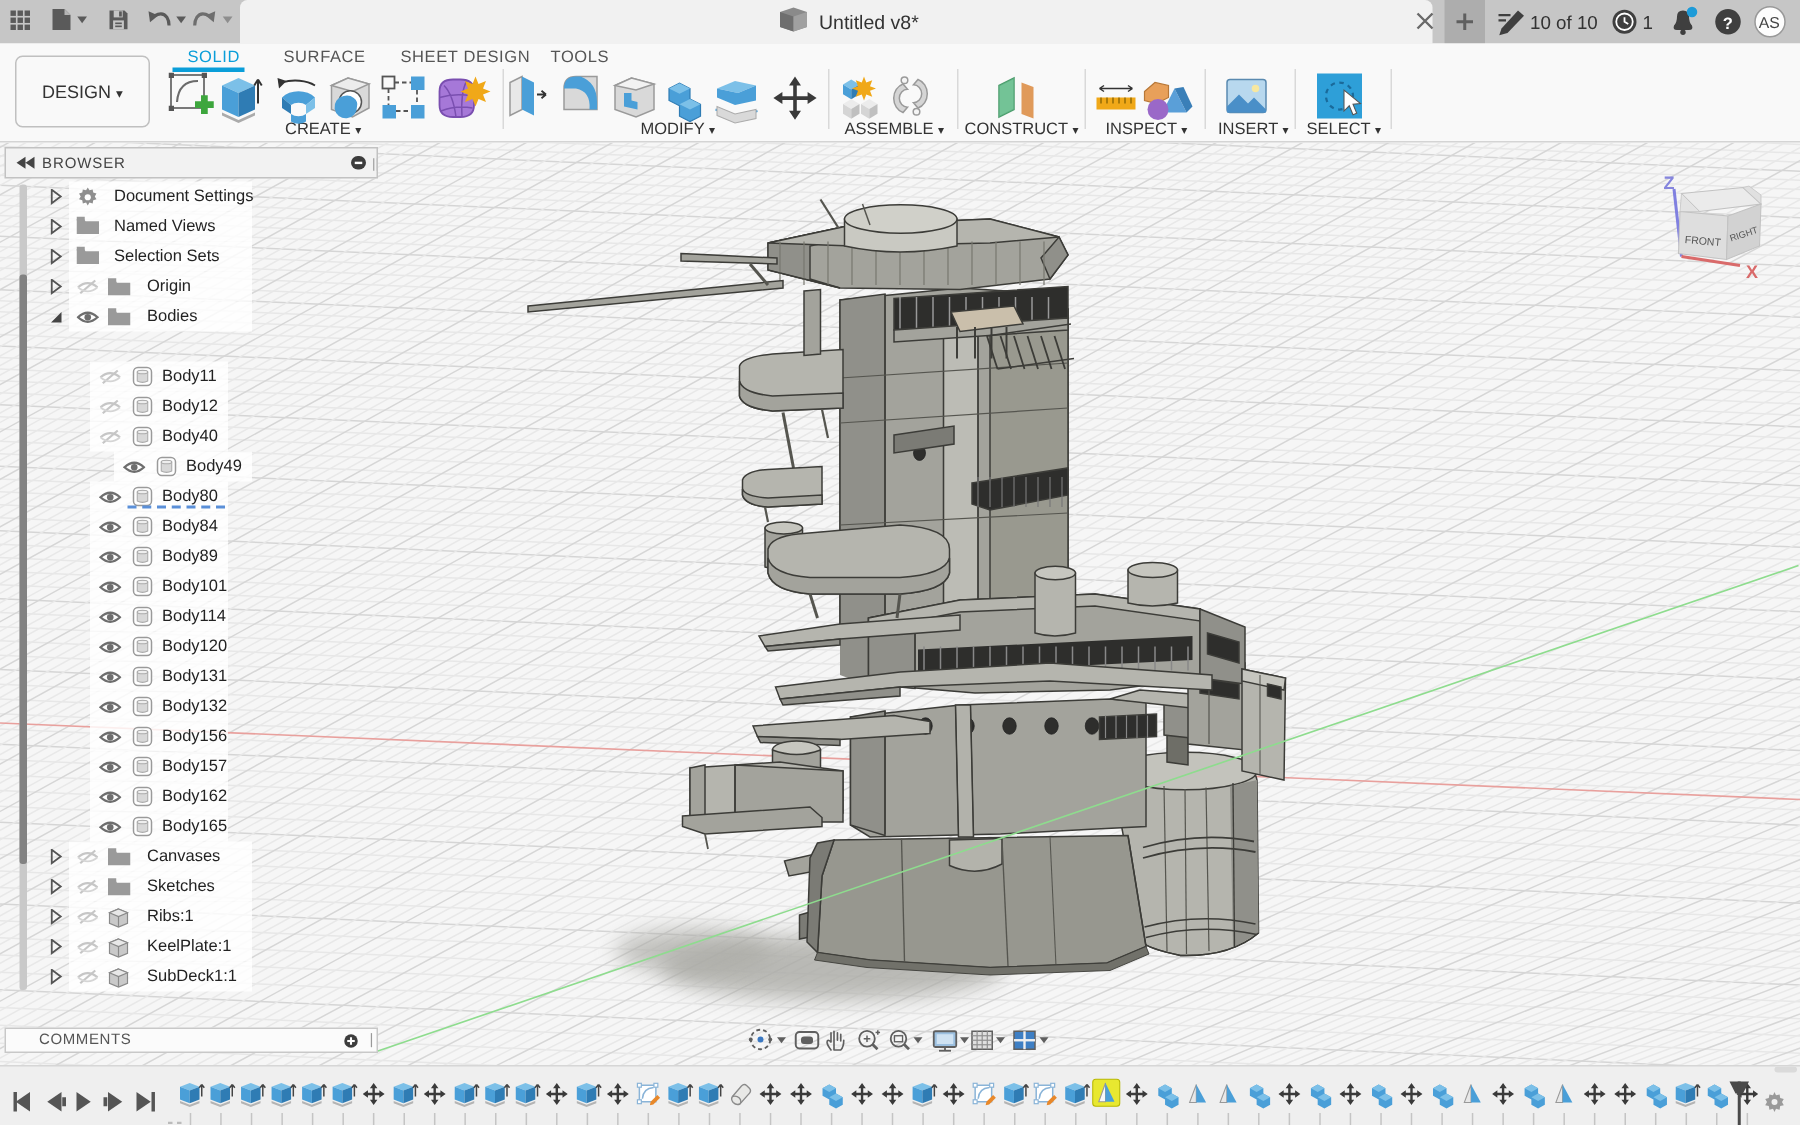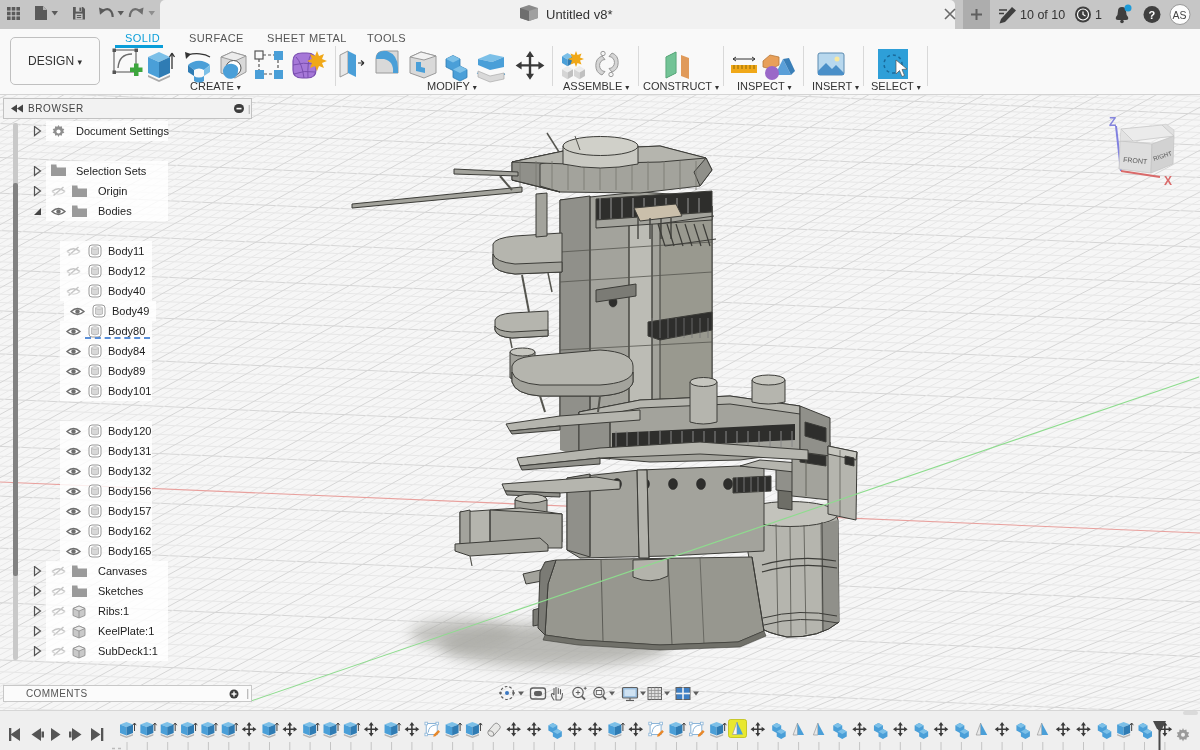--- a/index.html
+++ b/index.html
@@ -588,20 +588,31 @@
         <div class="rowbg" style="left:46px;width:122px"></div>
         <svg class="abs" style="left:33px;top:5px" width="9" height="11">
           <polygon points="1.5,0.5 7.5,5 1.5,9.5" fill="none" stroke="#555" stroke-width="1.2"></polygon>
         </svg>
         <div class="abs" style="left:51px;top:3px"><svg width="15" height="15" viewBox="0 0 16 16">
             <path d="M8,1 l1.2,2 2.3-.6.4,2.3 2.3.7-1.2,2 1.2,2-2.3.7-.4,2.3-2.3-.6-1.2,2-1.2-2-2.3.6-.4-2.3-2.3-.7 1.2-2-1.2-2 2.3-.7.4-2.3 2.3.6 Z" fill="#8f8f8f"></path>
             <circle cx="8" cy="8" r="2.2" fill="#fff"></circle>
           </svg></div>
         <div class="rlabel" style="left:76px">Document Settings</div>
       </div>
+<div class="brow" style="left:0;top:46px;width:260px">
+        <div class="rowbg" style="left:46px;width:122px"></div>
+        <svg class="abs" style="left:33px;top:5px" width="9" height="11">
+          <polygon points="1.5,0.5 7.5,5 1.5,9.5" fill="none" stroke="#555" stroke-width="1.2"></polygon>
+        </svg>
+        <div class="abs" style="left:51px;top:3px"><svg width="15" height="12" viewBox="0 0 15 12">
+            <path d="M0,2 h5 l1,1.5 h9 v8.5 h-15 Z" fill="#9a9a9a"></path>
+            <rect x="0" y="0.5" width="5.5" height="2.5" fill="#9a9a9a"></rect>
+          </svg></div>
+        <div class="rlabel" style="left:76px">Named Views</div>
+      </div>
 <div class="brow" style="left:0;top:66px;width:260px">
         <div class="rowbg" style="left:46px;width:122px"></div>
         <svg class="abs" style="left:33px;top:5px" width="9" height="11">
           <polygon points="1.5,0.5 7.5,5 1.5,9.5" fill="none" stroke="#555" stroke-width="1.2"></polygon>
         </svg>
         <div class="abs" style="left:51px;top:3px"><svg width="15" height="12" viewBox="0 0 15 12">
             <path d="M0,2 h5 l1,1.5 h9 v8.5 h-15 Z" fill="#9a9a9a"></path>
             <rect x="0" y="0.5" width="5.5" height="2.5" fill="#9a9a9a"></rect>
           </svg></div>
         <div class="rlabel" style="left:76px">Selection Sets</div>
@@ -668,21 +679,21 @@
             <path d="M1,5.5 Q7.5,0 14,5.5 M2.5,9.5 L12.5,1" fill="none" stroke="#c6c6c6" stroke-width="1.5"></path>
             <path d="M1,5.5 Q7.5,11 14,5.5" fill="none" stroke="#d5d5d5" stroke-width="1.2"></path>
           </svg></div>
         <div class="abs" style="left:88px;top:3px"><svg width="14" height="14" viewBox="0 0 14 14">
             <rect x="1" y="1" width="12" height="12" rx="3" fill="#fff" stroke="#9a9a9a"></rect>
             <path d="M3.5,4 q3.5,-1.8 7,0 l0,6 q-3.5,1.8 -7,0 Z" fill="#d8d8d8" stroke="#aaa" stroke-width="0.7"></path>
             <ellipse cx="7" cy="4" rx="3.5" ry="1.2" fill="#eee" stroke="#aaa" stroke-width="0.7"></ellipse>
           </svg></div>
         <div class="rlabel" style="left:108px">Body40</div>
       </div>
-<div class="brow" style="left:4px;top:206px;width:260px">
+<div class="brow" style="left:16px;top:206px;width:260px">
         <div class="rowbg" style="left:60px;width:92px"></div>
         <div class="abs" style="left:66px;top:5px"><svg width="15" height="11" viewBox="0 0 15 11">
             <path d="M1,5.5 Q7.5,-0.5 14,5.5 Q7.5,11.5 1,5.5 Z" fill="none" stroke="#6e6e6e" stroke-width="1.5"></path>
             <circle cx="7.5" cy="5.5" r="2.2" fill="#6e6e6e"></circle>
           </svg></div>
         <div class="abs" style="left:88px;top:3px"><svg width="14" height="14" viewBox="0 0 14 14">
             <rect x="1" y="1" width="12" height="12" rx="3" fill="#fff" stroke="#9a9a9a"></rect>
             <path d="M3.5,4 q3.5,-1.8 7,0 l0,6 q-3.5,1.8 -7,0 Z" fill="#d8d8d8" stroke="#aaa" stroke-width="0.7"></path>
             <ellipse cx="7" cy="4" rx="3.5" ry="1.2" fill="#eee" stroke="#aaa" stroke-width="0.7"></ellipse>
           </svg></div>
@@ -732,20 +743,33 @@
         <div class="abs" style="left:66px;top:5px"><svg width="15" height="11" viewBox="0 0 15 11">
             <path d="M1,5.5 Q7.5,-0.5 14,5.5 Q7.5,11.5 1,5.5 Z" fill="none" stroke="#6e6e6e" stroke-width="1.5"></path>
             <circle cx="7.5" cy="5.5" r="2.2" fill="#6e6e6e"></circle>
           </svg></div>
         <div class="abs" style="left:88px;top:3px"><svg width="14" height="14" viewBox="0 0 14 14">
             <rect x="1" y="1" width="12" height="12" rx="3" fill="#fff" stroke="#9a9a9a"></rect>
             <path d="M3.5,4 q3.5,-1.8 7,0 l0,6 q-3.5,1.8 -7,0 Z" fill="#d8d8d8" stroke="#aaa" stroke-width="0.7"></path>
             <ellipse cx="7" cy="4" rx="3.5" ry="1.2" fill="#eee" stroke="#aaa" stroke-width="0.7"></ellipse>
           </svg></div>
         <div class="rlabel" style="left:108px">Body101</div>
+      </div>
+<div class="brow" style="left:0;top:306px;width:260px">
+        <div class="rowbg" style="left:60px;width:92px"></div>
+        <div class="abs" style="left:66px;top:5px"><svg width="15" height="11" viewBox="0 0 15 11">
+            <path d="M1,5.5 Q7.5,-0.5 14,5.5 Q7.5,11.5 1,5.5 Z" fill="none" stroke="#6e6e6e" stroke-width="1.5"></path>
+            <circle cx="7.5" cy="5.5" r="2.2" fill="#6e6e6e"></circle>
+          </svg></div>
+        <div class="abs" style="left:88px;top:3px"><svg width="14" height="14" viewBox="0 0 14 14">
+            <rect x="1" y="1" width="12" height="12" rx="3" fill="#fff" stroke="#9a9a9a"></rect>
+            <path d="M3.5,4 q3.5,-1.8 7,0 l0,6 q-3.5,1.8 -7,0 Z" fill="#d8d8d8" stroke="#aaa" stroke-width="0.7"></path>
+            <ellipse cx="7" cy="4" rx="3.5" ry="1.2" fill="#eee" stroke="#aaa" stroke-width="0.7"></ellipse>
+          </svg></div>
+        <div class="rlabel" style="left:108px">Body114</div>
       </div>
 <div class="brow" style="left:0;top:326px;width:260px">
         <div class="rowbg" style="left:60px;width:92px"></div>
         <div class="abs" style="left:66px;top:5px"><svg width="15" height="11" viewBox="0 0 15 11">
             <path d="M1,5.5 Q7.5,-0.5 14,5.5 Q7.5,11.5 1,5.5 Z" fill="none" stroke="#6e6e6e" stroke-width="1.5"></path>
             <circle cx="7.5" cy="5.5" r="2.2" fill="#6e6e6e"></circle>
           </svg></div>
         <div class="abs" style="left:88px;top:3px"><svg width="14" height="14" viewBox="0 0 14 14">
             <rect x="1" y="1" width="12" height="12" rx="3" fill="#fff" stroke="#9a9a9a"></rect>
             <path d="M3.5,4 q3.5,-1.8 7,0 l0,6 q-3.5,1.8 -7,0 Z" fill="#d8d8d8" stroke="#aaa" stroke-width="0.7"></path>
@@ -1013,21 +1037,21 @@
         <text x="208.5" y="19" font-size="11" fill="#fff" font-weight="bold" font-family="Liberation Sans">?</text>
 <circle cx="240" cy="14.5" r="10" fill="#fdfdfd" stroke="#999"></circle>
         <text x="232.5" y="18.5" font-size="10.5" fill="#444" font-family="Liberation Sans">AS</text>
 </svg>
 </div>
 <div id="toolbar">
 <div id="designbtn">DESIGN <span style="font-size:9px">▾</span></div>
 <div class="tabname" style="left:125px;color:#0a9ed9">SOLID</div>
 <div class="abs" style="left:115px;top:16px;width:48px;height:3px;background:#0a9ed9"></div>
 <div class="tabname" style="left:189px">SURFACE</div>
-<div class="tabname" style="left:267px">SHEET METAL</div>
+<div class="tabname" style="left:267px">SHEET DESIGN</div>
 <div class="tabname" style="left:367px">TOOLS</div>
 <div class="grplabel" style="left:190px">CREATE <span style="font-size:8px">▾</span></div>
 <div class="grplabel" style="left:427px">MODIFY <span style="font-size:8px">▾</span></div>
 <div class="grplabel" style="left:563px">ASSEMBLE <span style="font-size:8px">▾</span></div>
 <div class="grplabel" style="left:643px">CONSTRUCT <span style="font-size:8px">▾</span></div>
 <div class="grplabel" style="left:737px">INSPECT <span style="font-size:8px">▾</span></div>
 <div class="grplabel" style="left:812px">INSERT <span style="font-size:8px">▾</span></div>
 <div class="grplabel" style="left:871px">SELECT <span style="font-size:8px">▾</span></div>
 <div class="tsep" style="left:335px"></div>
 <div class="tsep" style="left:552px"></div>

